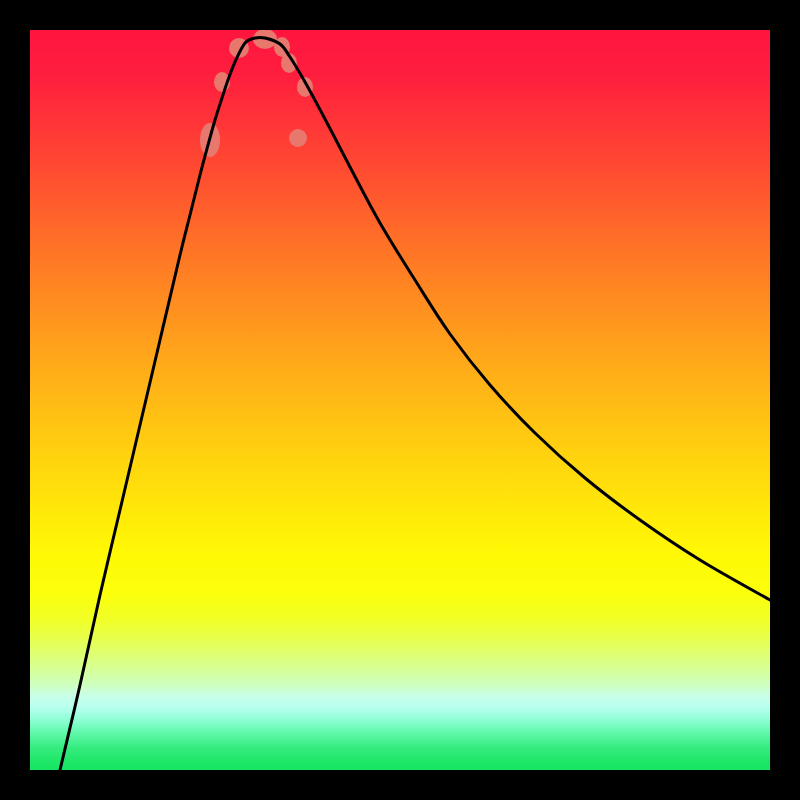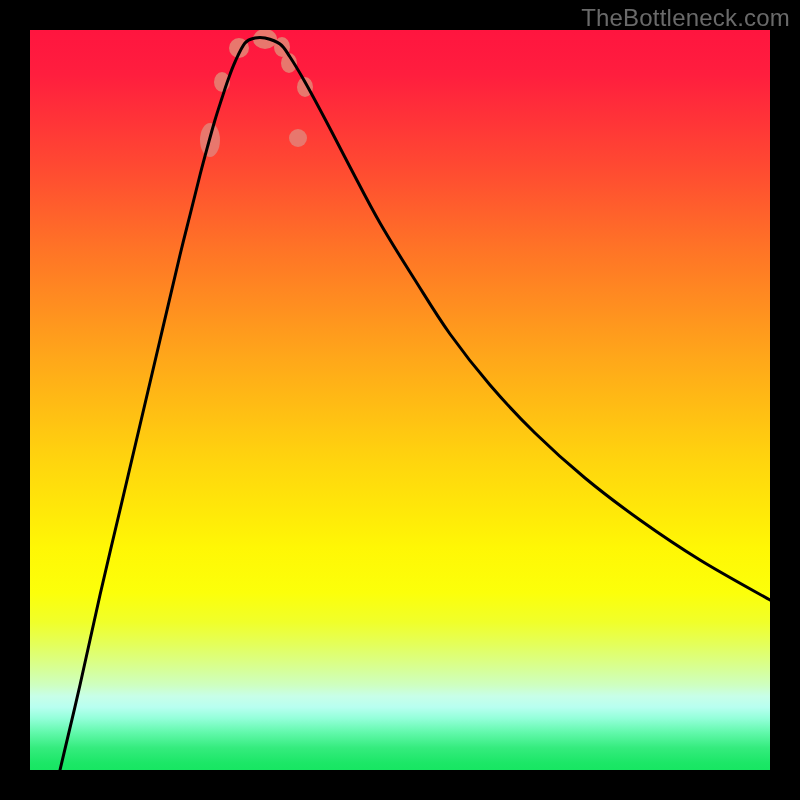--- a/index.html
+++ b/index.html
@@ -81,14 +81,13 @@
           <ellipse cx="209" cy="18" rx="10" ry="10" fill="#e8776d"></ellipse>
           <ellipse cx="235" cy="9" rx="12" ry="10" fill="#e8776d"></ellipse>
           <ellipse cx="252" cy="17" rx="8" ry="10" fill="#e8776d"></ellipse>
           <ellipse cx="259" cy="33" rx="8" ry="10" fill="#e8776d"></ellipse>
           <ellipse cx="275" cy="57" rx="8" ry="10" fill="#e8776d"></ellipse>
           <ellipse cx="268" cy="108" rx="9" ry="9" fill="#e8776d"></ellipse>
         </g>
       <path id="curve-path" fill="none" stroke="#000000" stroke-width="3" stroke-linecap="round" d="M 30 740 C 33.6 724.7, 42.8 686.5, 50 655 C 57.2 623.5, 62.8 596.5, 70 565 C 77.2 533.5, 82.8 510.6, 90 480 C 97.2 449.4, 102.8 425.6, 110 395 C 117.2 364.4, 122.8 340.6, 130 310 C 137.2 279.4, 144.6 247.5, 150 225 C 155.4 202.5, 156.4 199.4, 160 185 C 163.6 170.6, 166.76 157.6, 170 145 C 173.24 132.4, 175.3 124.9, 178 115 C 180.7 105.1, 182.48 98.46, 185 90 C 187.52 81.54, 189.66 75.2, 192 68 C 194.34 60.8, 195.66 56.48, 198 50 C 200.34 43.52, 201.94 38.66, 205 32 C 208.06 25.34, 211.4 17.32, 215 13 C 218.6 8.68, 221.4 8.9, 225 8 C 228.6 7.1, 230.5 6.92, 235 8 C 239.5 9.08, 245.5 10.58, 250 14 C 254.5 17.42, 255.5 20.16, 260 27 C 264.5 33.84, 268.7 40.84, 275 52 C 281.3 63.16, 286.9 73.7, 295 89 C 303.1 104.3, 310.1 118.28, 320 137 C 329.9 155.72, 338.3 172.66, 350 193 C 361.7 213.34, 372.4 230.02, 385 250 C 397.6 269.98, 406.5 285.1, 420 304 C 433.5 322.9, 444.7 337.18, 460 355 C 475.3 372.82, 487.9 386.26, 505 403 C 522.1 419.74, 536.1 432.34, 555 448 C 573.9 463.66, 589.3 475.24, 610 490 C 630.7 504.76, 646.6 515.6, 670 530 C 693.4 544.4, 727.4 562.8, 740 570"></path>
     </svg>
   </div>
-  <div class="watermark">TheBottleneck.com</div>
 </div>
 
 </body></html>

